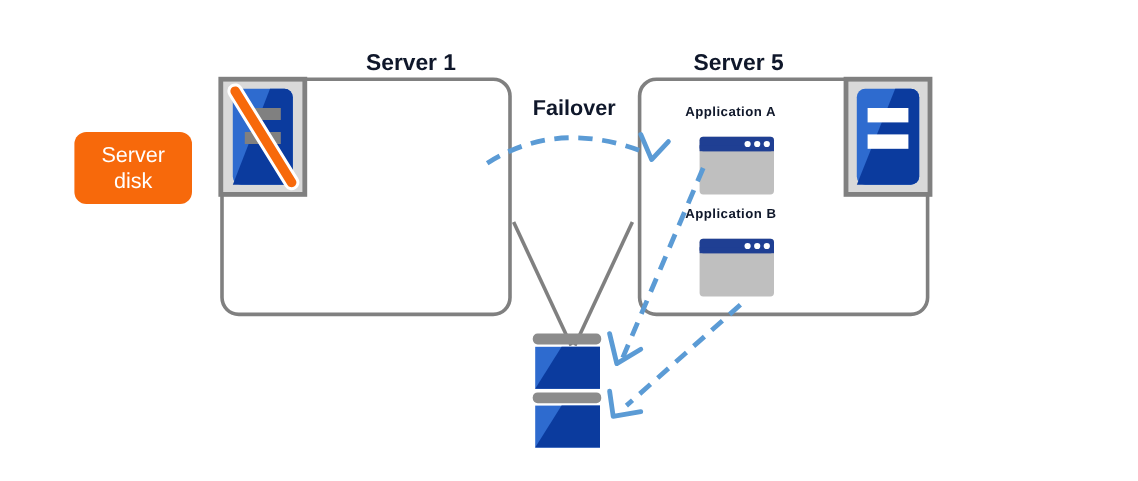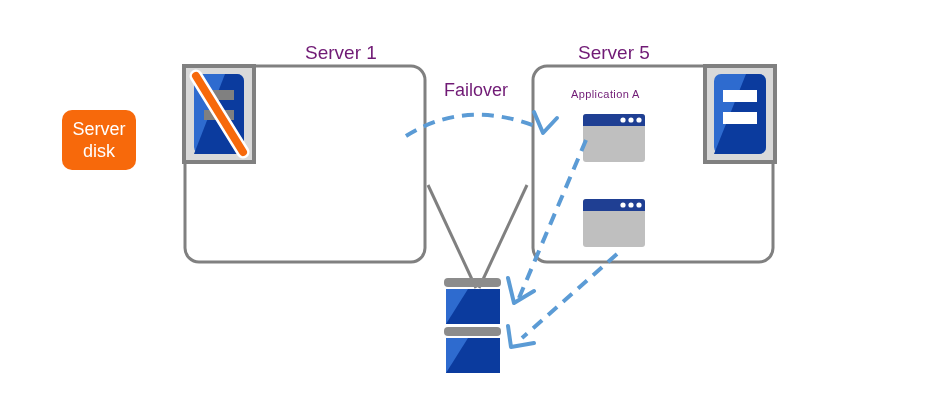--- a/index.html
+++ b/index.html
@@ -19,42 +19,43 @@
   }
   #diagram-svg {
     position: absolute;
     left: 0;
     top: 0;
     width: 948px;
     height: 401px;
   }
   .lbl {
     position: absolute;
-    color: #701a75;
+    color: #0f172a;
     white-space: nowrap;
     line-height: 1.15;
+    font-weight: bold;
   }
   #server1-title, #server2-title {
     font-size: 19px;
   }
   #app-a-label, #app-b-label {
     font-size: 11px;
     letter-spacing: 0.4px;
   }
   #failover-label {
     font-size: 18px;
   }
   #shared-disk-label {
     font-size: 18px;
   }
   #server-down-badge {
     position: absolute;
     left: 62px;
     top: 110px;
-    width: 74px;
+    width: 98px;
     height: 60px;
     background: #F7690B;
     border-radius: 10px;
     color: #ffffff;
     font-size: 18px;
     line-height: 22px;
     display: flex;
     flex-direction: column;
     align-items: center;
     justify-content: center;
@@ -150,20 +151,21 @@
   </svg>
 
   <div class="lbl" id="server1-title" style="left:305px; top:42px;">Server 1</div>
 
   <div class="lbl" id="server2-title" style="left:578px; top:42px;">Server 5</div>
 
   <div class="lbl" id="failover-label" style="left:444px; top:80px;">Failover</div>
 
   <div class="lbl" id="app-a-label" style="left:571px; top:88px;">Application A</div>
 
+  <div class="lbl" id="app-b-label" style="left:571px; top:173px;">Application B</div>
 
 
   <div id="server-down-badge">
     <span>Server</span>
     <span>disk</span>
   </div>
 
 </div>
 
 </body></html>

